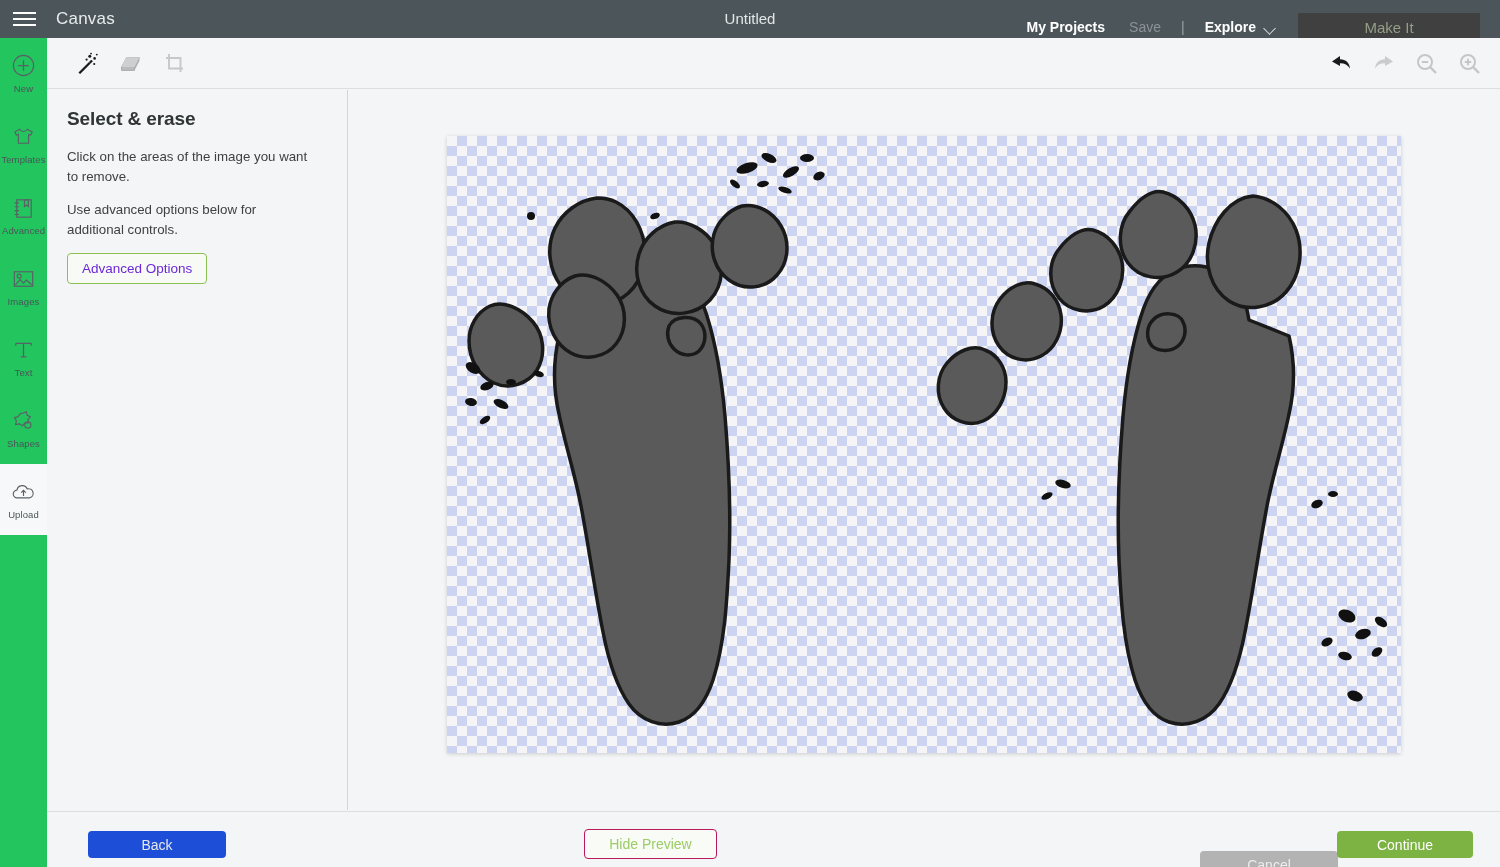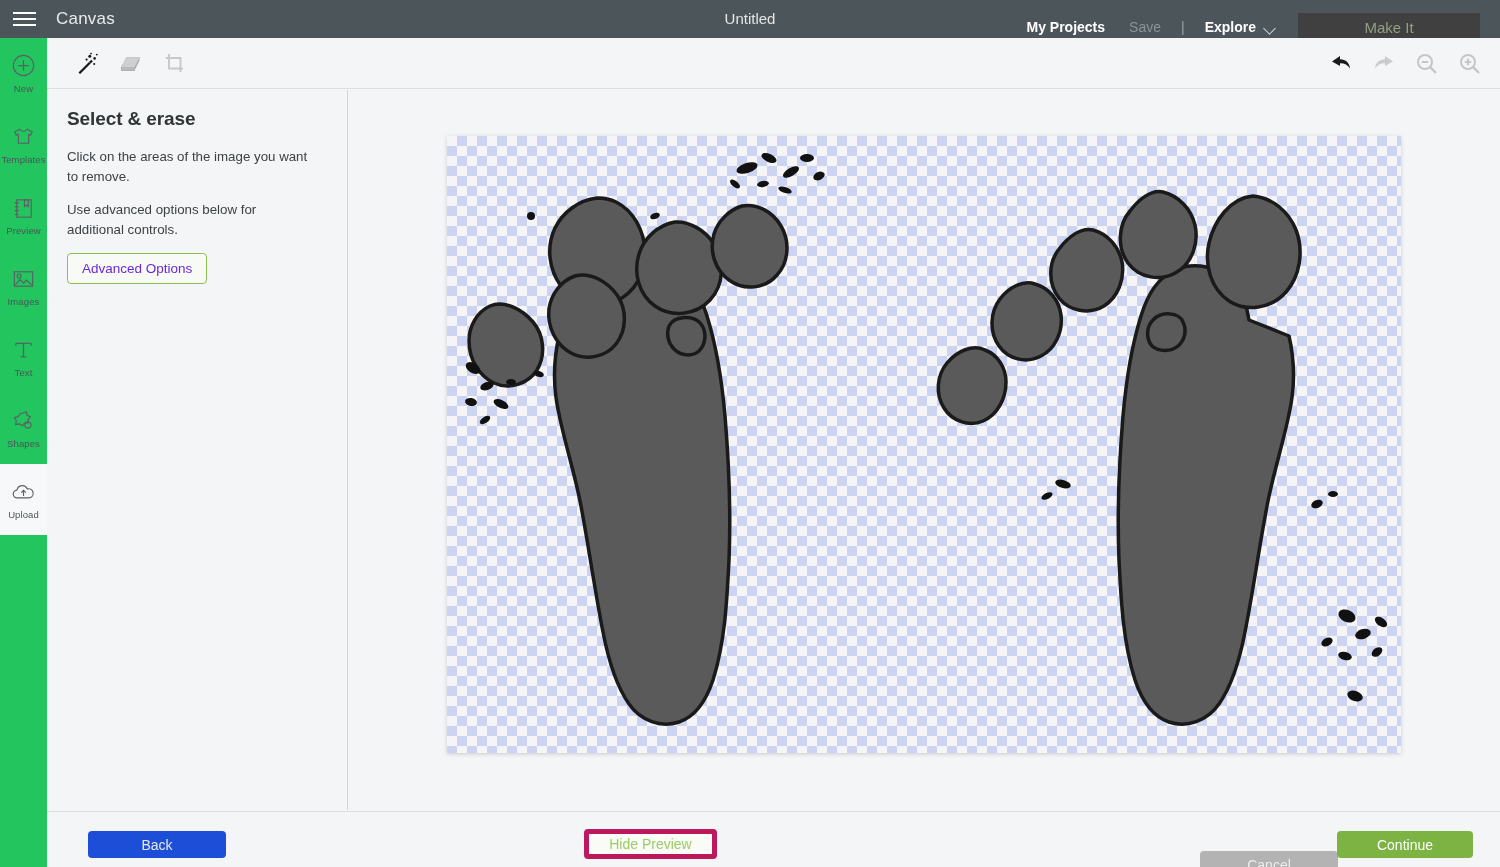--- a/index.html
+++ b/index.html
@@ -230,21 +230,21 @@
     width: 138px; height: 27px;
     background: #1d4ed8;
     color: #e8e8e8;
     cursor: default;
     text-align: center;
   }
   #btn-hide-preview {
     left: 537px; top: 17px;
     width: 133px; height: 30px;
     background: #f9fbf6;
-    border: 5px solid #be185d;
+    border: 1px solid #be185d;
     color: #9ccc65;
   }
   #btn-cancel {
     left: 1153px; top: 19px;
     width: 138px; height: 27px;
     background: #b3b3b3;
     color: #ededed;
     margin-top: 20px;
   }
   #btn-continue {
@@ -294,21 +294,21 @@
     </svg>
     <span class="sb-label">Templates</span>
   </div>
 
   <div class="sb-item">
     <svg class="sb-icon" viewBox="0 0 28 28">
       <rect x="7" y="5" width="15" height="18" fill="none" stroke="#5a6165" stroke-width="1.2"></rect>
       <path d="M4.8 8.2h4.4M4.8 12.2h4.4M4.8 16.2h4.4M4.8 20.2h4.4" stroke="#5a6165" stroke-width="1.2"></path>
       <path d="M15 5v7l2-1.6 2 1.6V5z" fill="none" stroke="#5a6165" stroke-width="1.2"></path>
     </svg>
-    <span class="sb-label">Preview</span>
+    <span class="sb-label">Advanced</span>
   </div>
 
   <div class="sb-item">
     <svg class="sb-icon" viewBox="0 0 28 28">
       <rect x="4.5" y="6" width="19" height="15" fill="none" stroke="#5a6165" stroke-width="1.2"></rect>
       <circle cx="9.5" cy="10.5" r="2" fill="none" stroke="#5a6165" stroke-width="1.2"></circle>
       <path d="M5.5 19.5l5-5.5 3.5 3.8 3-3.2 5.5 4.9" fill="none" stroke="#5a6165" stroke-width="1.2"></path>
     </svg>
     <span class="sb-label">Images</span>
   </div>

